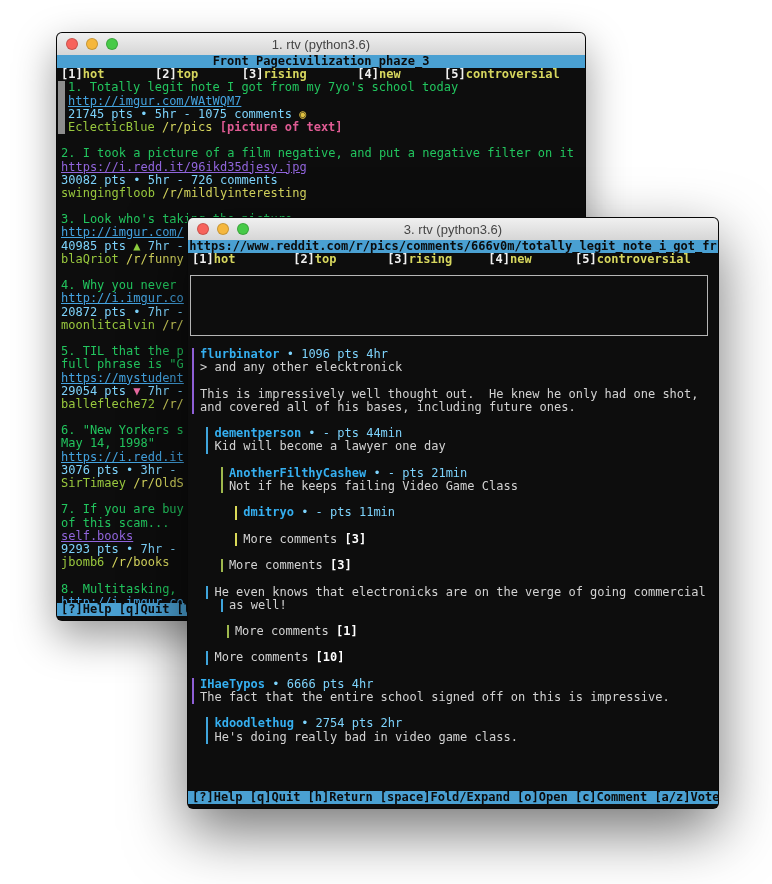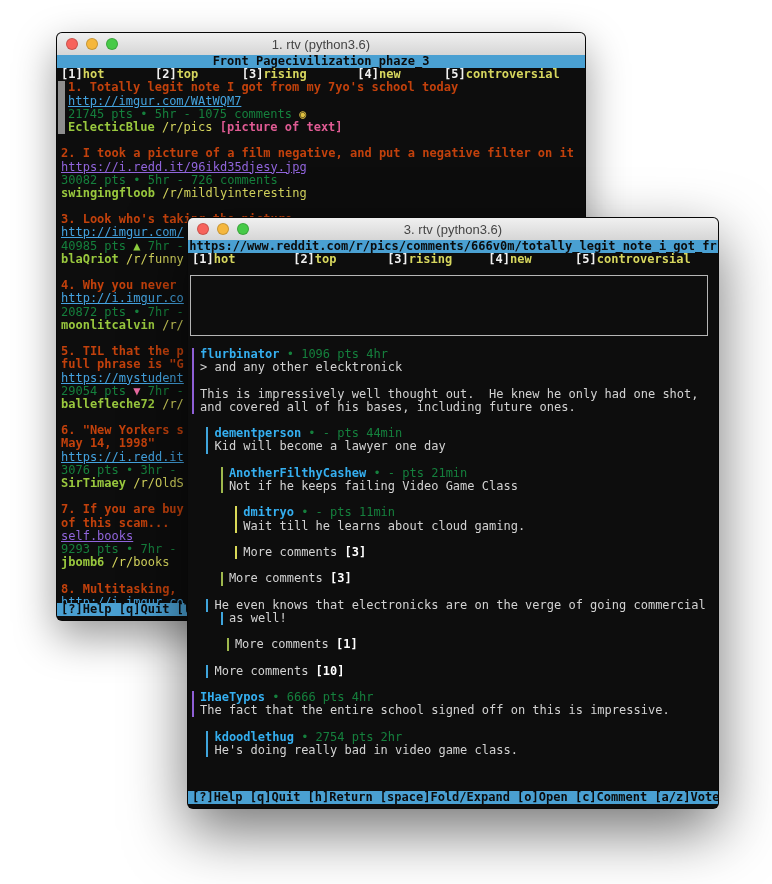--- a/index.html
+++ b/index.html
@@ -28,26 +28,26 @@
   .hbar{background:var(--bar-blue);color:#0b0b0b;font-weight:bold;height:13.2px;
         white-space:pre;display:flex;justify-content:center;padding:0 4px;overflow:hidden;}
   .sbar{position:absolute;left:0;right:0;bottom:4px;background:var(--bar-blue);
         color:#0b0b0b;font-weight:bold;height:13.2px;white-space:pre;padding-left:4px;overflow:hidden;}
   .bar{display:inline-block;width:2px;height:13.2px;vertical-align:top;margin-right:6px;}
   .bar-cursor{width:7px;margin-right:3px;background:var(--cursor-gray);}
   .bar-d0{background:var(--depth0-purple);}
   .bar-d1{background:var(--depth1-blue);}
   .bar-d2{background:var(--depth2-green);}
   .bar-d3{background:var(--depth3-yellow);}
-  .s-ti{color:#c2410c;font-weight:bold;}
+  .s-ti{color:#22c55e;font-weight:normal;}
   .s-lk{color:var(--link-blue);text-decoration:underline;text-align:center;}
   .s-vl{color:var(--visited-purple);text-decoration:underline;}
-  .s-me{color:#15803d;}
+  .s-me{color:#7dd3fc;}
   .s-bo{color:#d2d2d2;}
-  .s-us{color:var(--username-green);font-weight:bold;margin-top:28px;}
+  .s-us{color:var(--username-green);font-weight:normal;margin-top:28px;}
   .s-sr{color:var(--tab-yellow);}
   .s-fm{color:var(--flair-magenta);font-weight:bold;}
   .s-fy{color:var(--tab-yellow);font-weight:bold;}
   .s-cu{color:var(--comment-user-cyan);font-weight:bold;}
   .s-wb{color:#ffffff;font-weight:bold;}
   .s-tk{color:#f0f0f0;font-weight:bold;}
   .s-tl{color:var(--tab-yellow);font-weight:bold;}
   .s-up{color:var(--upvote-green);}
   .s-dn{color:var(--downvote-pink);}
   .s-gd{color:var(--gold);}
@@ -156,21 +156,20 @@
           <div class="tline"><span class="bar bar-d0"></span><span class="s-bo">This is impressively well thought out.  He knew he only had one shot,</span></div>
           <div class="tline"><span class="bar bar-d0"></span><span class="s-bo">and covered all of his bases, including future ones.</span></div>
           <div class="tline"></div>
           <div class="tline" style="padding-left: 18.45px;"><span class="bar bar-d1"></span><span class="s-cu">dementperson</span><span class="s-me"> • - pts 44min</span></div>
           <div class="tline" style="padding-left: 18.45px;"><span class="bar bar-d1"></span><span class="s-bo">Kid will become a lawyer one day</span></div>
           <div class="tline"></div>
           <div class="tline" style="padding-left: 32.9px;"><span class="bar bar-d2"></span><span class="s-cu">AnotherFilthyCashew</span><span class="s-me"> • - pts 21min</span></div>
           <div class="tline" style="padding-left: 32.9px;"><span class="bar bar-d2"></span><span class="s-bo">Not if he keeps failing Video Game Class</span></div>
           <div class="tline"></div>
           <div class="tline" style="padding-left: 47.35px;"><span class="bar bar-d3"></span><span class="s-cu">dmitryo</span><span class="s-me"> • - pts 11min</span></div>
-          <div class="tline" style="padding-left: 47.35px;"><span class="bar bar-d3"></span><span class="s-bo">Wait till he learns about cloud gaming.</span></div>
           <div class="tline"></div>
           <div class="tline" style="padding-left: 47.35px;"><span class="bar bar-d3"></span><span class="s-bo">More comments </span><span class="s-wb">[3]</span></div>
           <div class="tline"></div>
           <div class="tline" style="padding-left: 32.9px;"><span class="bar bar-d2"></span><span class="s-bo">More comments </span><span class="s-wb">[3]</span></div>
           <div class="tline"></div>
           <div class="tline" style="padding-left: 18.45px;"><span class="bar bar-d1"></span><span class="s-bo">He even knows that electronicks are on the verge of going commercial</span></div>
           <div class="tline" style="padding-left: 33px;"><span class="bar bar-d1"></span><span class="s-bo">as well!</span></div>
           <div class="tline"></div>
           <div class="tline" style="padding-left: 32.9px; margin-left: 6px;"><span class="bar bar-d2"></span><span class="s-bo">More comments </span><span class="s-wb">[1]</span></div>
           <div class="tline"></div>

